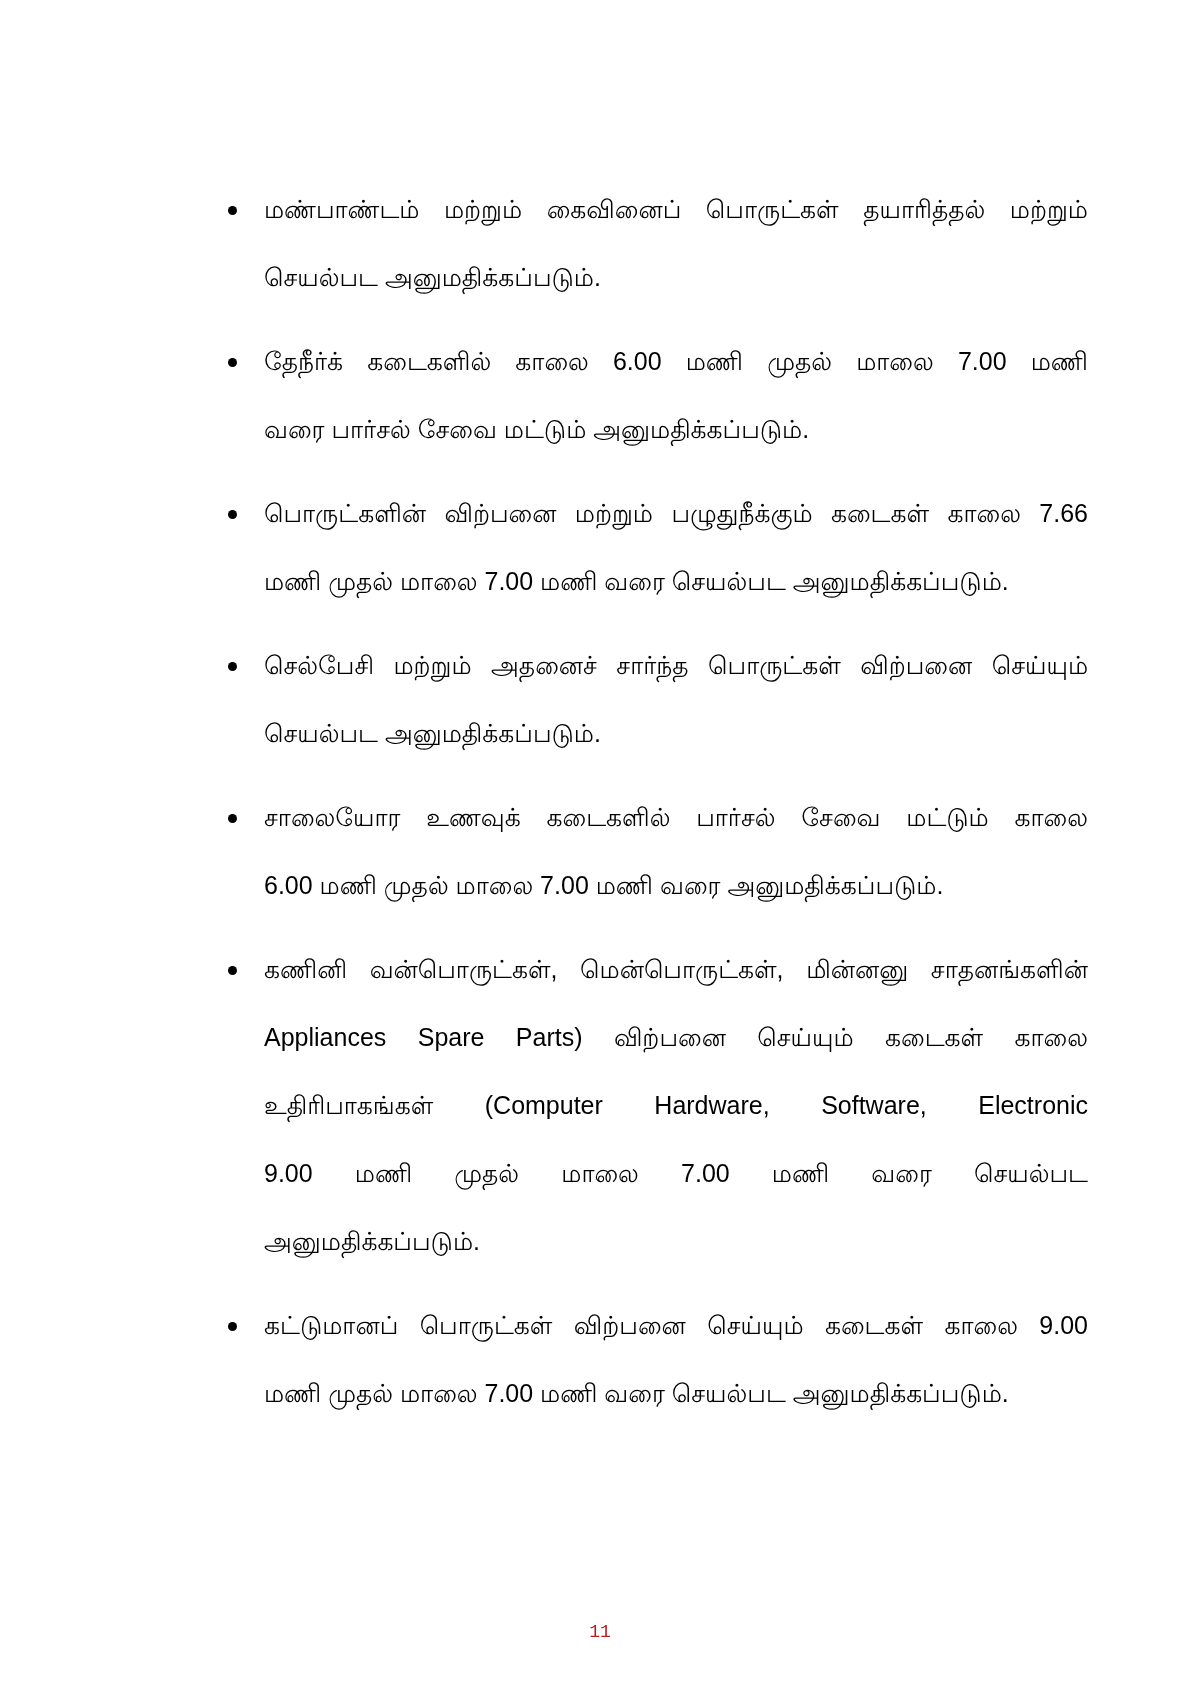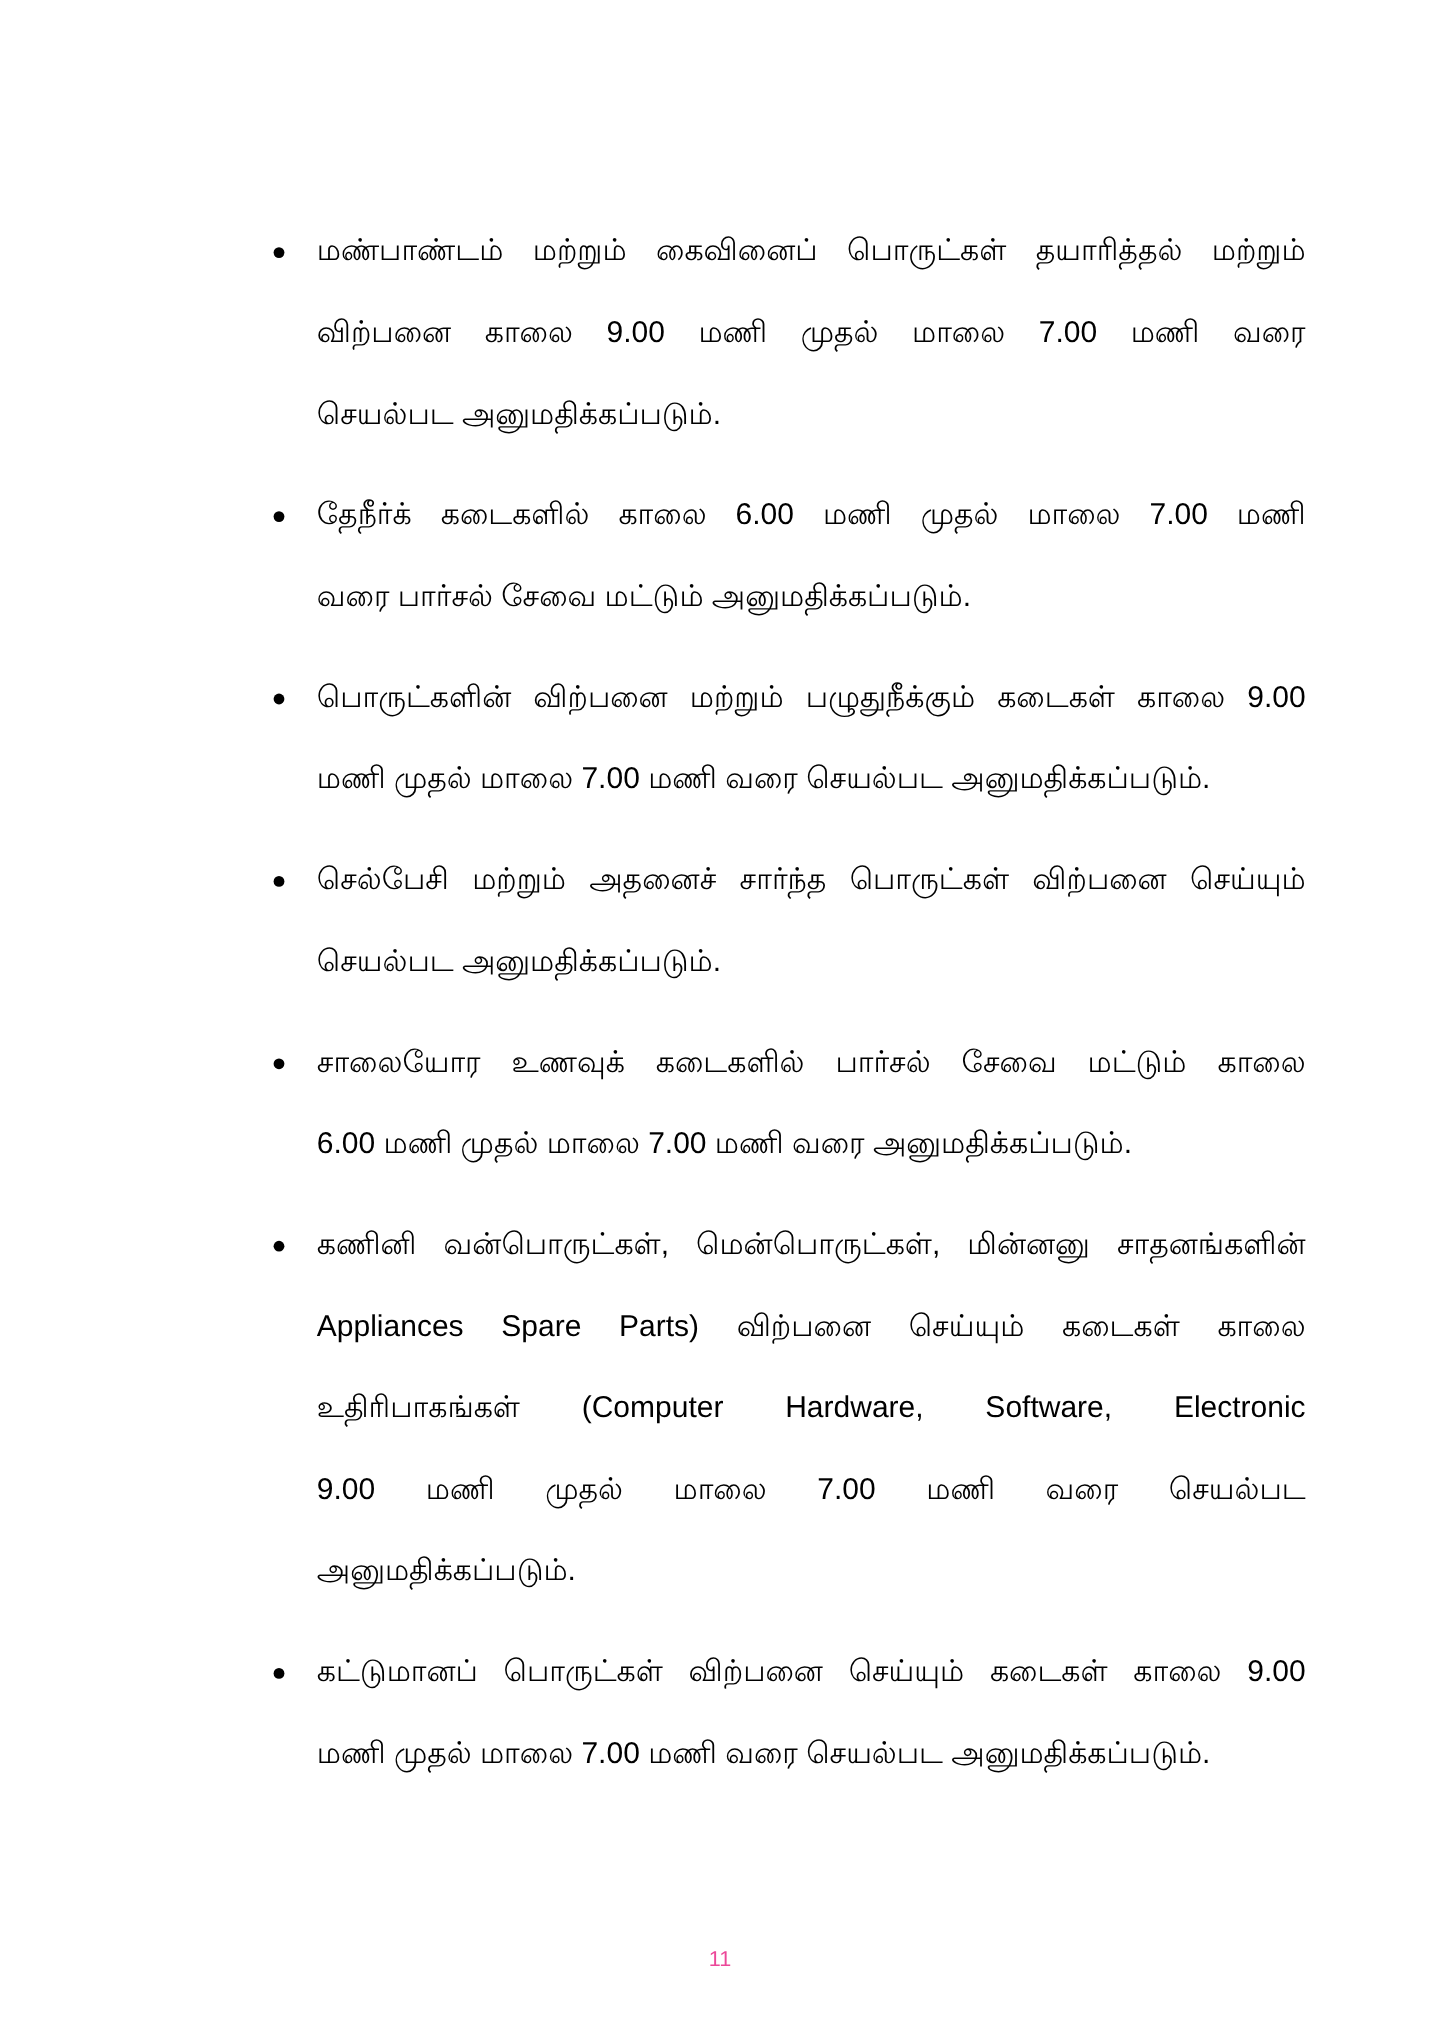--- a/index.html
+++ b/index.html
@@ -56,44 +56,43 @@
     }
     .bullet-line.last {
       text-align-last: left;
     }
     .page-number {
       position: absolute;
       left: 0;
       width: 1200px;
       top: 1581px;
       text-align: center;
-      font-family: Liberation Sans, sans-serif;
+      font-family: Liberation Mono, monospace;
       font-size: 18px;
-      color: #ec4899;
+      color: #b91c1c;
     }
   </style>
 </head>
 <body>
 
 <div class="page">
   <ul class="bullet-list">
     <li class="bullet-item">
       <span class="bullet-dot"></span>
       <span class="bullet-line">மண்பாண்டம் மற்றும் கைவினைப் பொருட்கள் தயாரித்தல் மற்றும்</span>
-      <span class="bullet-line">விற்பனை காலை 9.00 மணி முதல் மாலை 7.00 மணி வரை</span>
       <span class="bullet-line last">செயல்பட அனுமதிக்கப்படும்.</span>
     </li>
     <li class="bullet-item">
       <span class="bullet-dot"></span>
       <span class="bullet-line">தேநீர்க் கடைகளில் காலை 6.00 மணி முதல் மாலை 7.00 மணி</span>
       <span class="bullet-line last">வரை பார்சல் சேவை மட்டும்  அனுமதிக்கப்படும்.</span>
     </li>
     <li class="bullet-item">
       <span class="bullet-dot"></span>
-      <span class="bullet-line">பொருட்களின் விற்பனை மற்றும் பழுதுநீக்கும் கடைகள் காலை 9.00</span>
+      <span class="bullet-line">பொருட்களின் விற்பனை மற்றும் பழுதுநீக்கும் கடைகள் காலை 7.66</span>
       <span class="bullet-line last">மணி முதல் மாலை 7.00 மணி வரை செயல்பட அனுமதிக்கப்படும்.</span>
     </li>
     <li class="bullet-item">
       <span class="bullet-dot"></span>
       <span class="bullet-line">செல்பேசி மற்றும் அதனைச் சார்ந்த பொருட்கள் விற்பனை செய்யும்</span>
       <span class="bullet-line last">செயல்பட அனுமதிக்கப்படும்.</span>
     </li>
     <li class="bullet-item">
       <span class="bullet-dot"></span>
       <span class="bullet-line">சாலையோர உணவுக் கடைகளில் பார்சல் சேவை மட்டும்  காலை</span>

